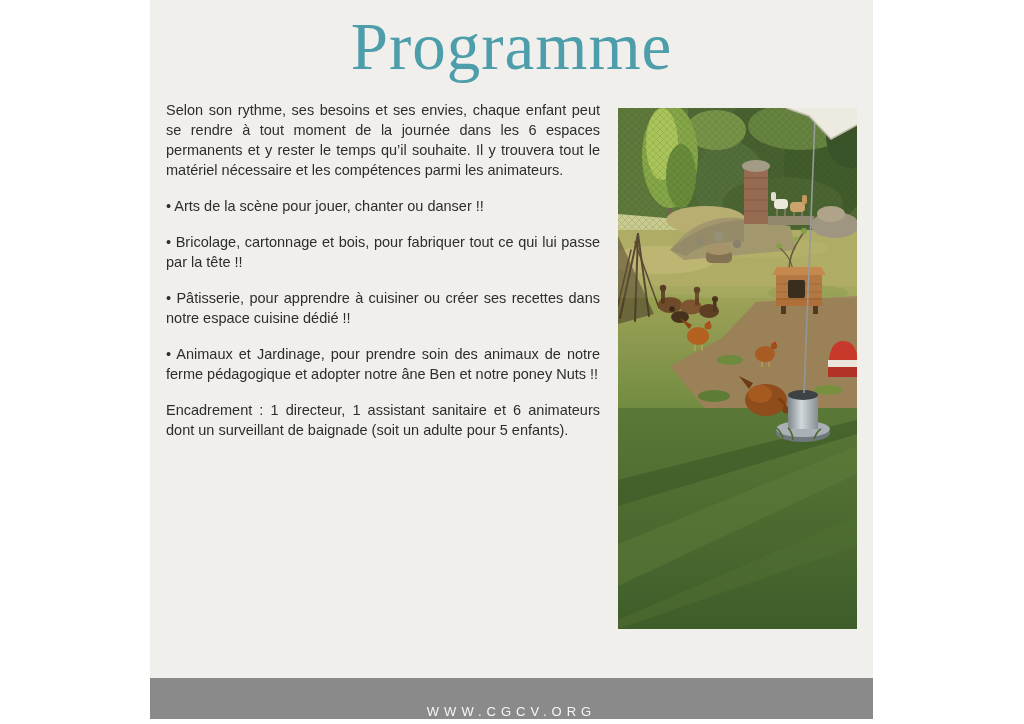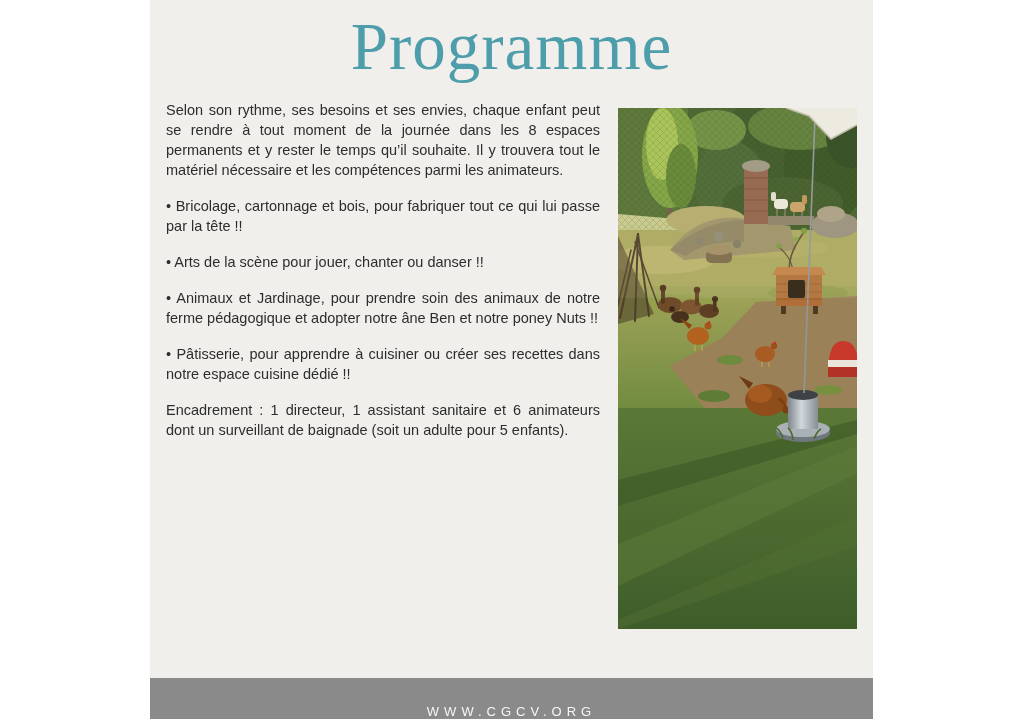--- a/index.html
+++ b/index.html
@@ -80,25 +80,25 @@
 </style>
 </head>
 <body>
 
 <div class="page">
   <div class="card">
 
     <h1 class="title">Programme</h1>
 
     <div class="text-col">
-      <p><strong>Selon son rythme, ses besoins et ses envies,</strong> <span>chaque enfant peut se rendre à tout moment de la journée dans les 8 espaces permanents et y rester le temps qu’il souhaite. Il y trouvera tout le matériel nécessaire et les compétences parmi les animateurs.</span></p>
+      <p><strong>Selon son rythme, ses besoins et ses envies,</strong> <span>chaque enfant peut se rendre à tout moment de la journée dans les 6 espaces permanents et y rester le temps qu’il souhaite. Il y trouvera tout le matériel nécessaire et les compétences parmi les animateurs.</span></p>
+      <p>• Arts de la scène pour jouer, chanter ou danser !!</p>
       <p>• Bricolage, cartonnage et bois, pour fabriquer tout ce qui lui passe par la tête !!</p>
-      <p>• Arts de la scène pour jouer, chanter ou danser !!</p>
+      <p>• Pâtisserie, pour apprendre à cuisiner ou créer ses recettes dans notre espace cuisine dédié !!</p>
       <p>• Animaux et Jardinage, pour prendre soin des animaux de notre ferme pédagogique et adopter notre âne Ben et notre poney Nuts !!</p>
-      <p>• Pâtisserie, pour apprendre à cuisiner ou créer ses recettes dans notre espace cuisine dédié !!</p>
       <p><strong>Encadrement</strong><span> : 1 directeur, 1 assistant sanitaire et 6 animateurs dont un surveillant de baignade (soit un adulte pour 5 enfants).</span></p>
     </div>
 
     <div class="photo">
       <svg viewBox="0 0 239 521" width="239" height="521" xmlns="http://www.w3.org/2000/svg" preserveAspectRatio="none">
         <defs>
           <linearGradient id="gMid" x1="0" y1="0" x2="0" y2="1">
               <stop offset="0" stop-color="#a2a45a"></stop>
               <stop offset="1" stop-color="#6d8a3e"></stop>
             </linearGradient>

